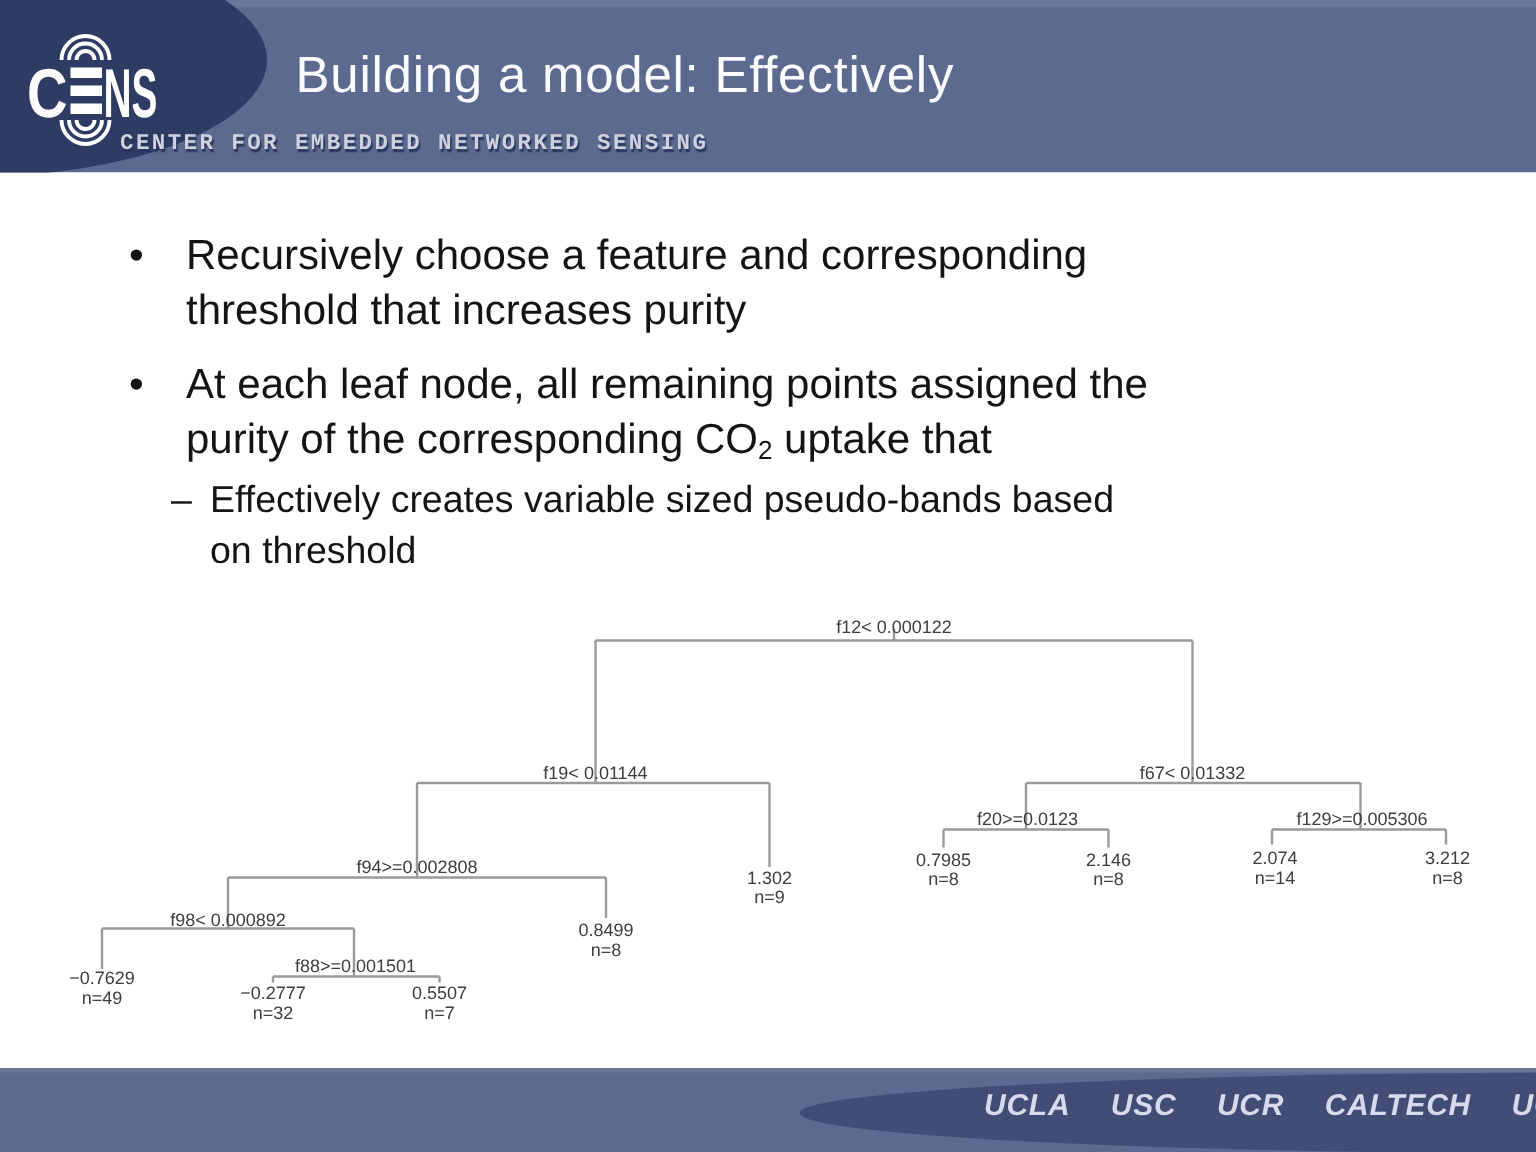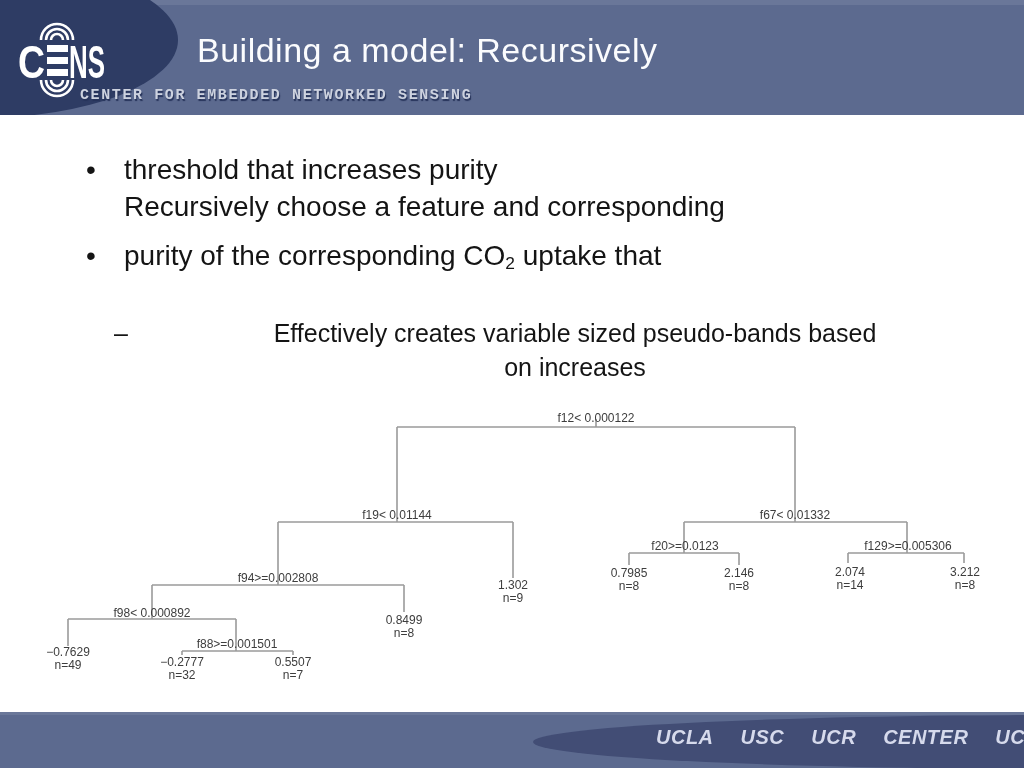--- a/index.html
+++ b/index.html
@@ -13,21 +13,21 @@
             color:#cdd2df;letter-spacing:1.6px;white-space:nowrap;
             text-shadow:1px 2px 1px #26335a;font-family:Liberation Mono, monospace;}
   
   .bullet{position:absolute;left:0;width:1010px;color:#141414;}
   .bullet .mk{position:absolute;top:0;}
   .lvl1{font-size:28px;line-height:37px;}
   .lvl1 .mk{left:86px;}
   .lvl1 .tx{margin-left:124px;}
   .lvl2{font-size:25px;line-height:34px;}
   .lvl2 .mk{left:114px;}
-  .lvl2 .tx{margin-left:140px;text-align:center;}
+  .lvl2 .tx{margin-left:140px;}
   .b1{top:151px;} .b2{top:237px;} .sub1{top:316px;}
   sub.co2{font-size:0.62em;vertical-align:-0.25em;}
   
   .tree-svg{position:absolute;left:0;top:0;}
   .tree-svg text{font-family:"Liberation Sans",sans-serif;font-size:12px;fill:#3d3d3d;}
   
   .footer-svg{position:absolute;left:0;top:712px;}
   .footer-orgs{position:absolute;left:656px;top:726px;display:flex;gap:27px;
                font-size:20px;font-style:italic;font-weight:bold;color:#d6daec;
                letter-spacing:0.5px;}
@@ -48,45 +48,46 @@
       <path d="M 41 80 A 16 16 0 0 0 73 80" fill="none" stroke="#ffffff" stroke-width="2.6"></path>
       <path d="M 46 80 A 11 11 0 0 0 68 80" fill="none" stroke="#ffffff" stroke-width="2.6"></path>
       <path d="M 51 80 A 6 6 0 0 0 63 80" fill="none" stroke="#ffffff" stroke-width="2.6"></path>
       <text x="18" y="78" font-size="46" font-weight="bold" fill="#ffffff" textLength="27" lengthAdjust="spacingAndGlyphs">C</text>
       <rect x="47" y="45" width="21" height="7" fill="#ffffff"></rect>
       <rect x="47" y="57" width="21" height="7" fill="#ffffff"></rect>
       <rect x="47" y="69" width="21" height="7" fill="#ffffff"></rect>
       <text x="69" y="78" font-size="46" font-weight="bold" fill="#ffffff" textLength="36" lengthAdjust="spacingAndGlyphs">NS</text>
     </g>
   </svg>
-  <div class="slide-title">Building a model: Recursively</div>
+  <div class="slide-title">Building a model: Effectively</div>
   <div class="subtitle">CENTER FOR EMBEDDED NETWORKED SENSING</div>
 
   <div class="bullet lvl1 b1">
     <span class="mk">•</span>
     <div class="tx">
+      <div>Recursively choose a feature and corresponding</div>
       <div>threshold that increases purity</div>
-      <div>Recursively choose a feature and corresponding</div>
     </div>
   </div>
 
   <div class="bullet lvl1 b2">
     <span class="mk">•</span>
     <div class="tx">
+      <div>At each leaf node, all remaining points assigned the</div>
       <div>
         <span>purity of the corresponding CO</span><sub class="co2">2</sub><span> uptake that</span>
       </div>
     </div>
   </div>
 
   <div class="bullet lvl2 sub1">
     <span class="mk">–</span>
     <div class="tx">
       <div>Effectively creates variable sized pseudo-bands based</div>
-      <div>on increases</div>
+      <div>on threshold</div>
     </div>
   </div>
 
   <svg class="tree-svg" width="1024" height="768" viewBox="0 0 1024 768" id="tree-svg">
       <line x1="397" y1="427" x2="795" y2="427" stroke="#9a9a9a" stroke-width="1.6"></line>
       <line x1="596" y1="419" x2="596" y2="427" stroke="#9a9a9a" stroke-width="1.6"></line>
       <line x1="397" y1="427" x2="397" y2="522" stroke="#9a9a9a" stroke-width="1.6"></line>
       <line x1="795" y1="427" x2="795" y2="522" stroke="#9a9a9a" stroke-width="1.6"></line>
       <line x1="278" y1="522" x2="513" y2="522" stroke="#9a9a9a" stroke-width="1.6"></line>
       <line x1="278" y1="522" x2="278" y2="585" stroke="#9a9a9a" stroke-width="1.6"></line>
@@ -139,17 +140,17 @@
 
   <svg class="footer-svg" width="1024" height="56">
     <rect x="0" y="0" width="1024" height="56" fill="#5c6a8f"></rect>
     <rect x="0" y="0" width="1024" height="3" fill="#6a7799"></rect>
     <ellipse cx="1060" cy="30" rx="527" ry="27" fill="#424d75"></ellipse>
   </svg>
   <div class="footer-orgs">
     <span>UCLA</span>
     <span>USC</span>
     <span>UCR</span>
-    <span>CENTER</span>
+    <span>CALTECH</span>
     <span>UCM</span>
   </div>
 
 </div>
 
 </body></html>

